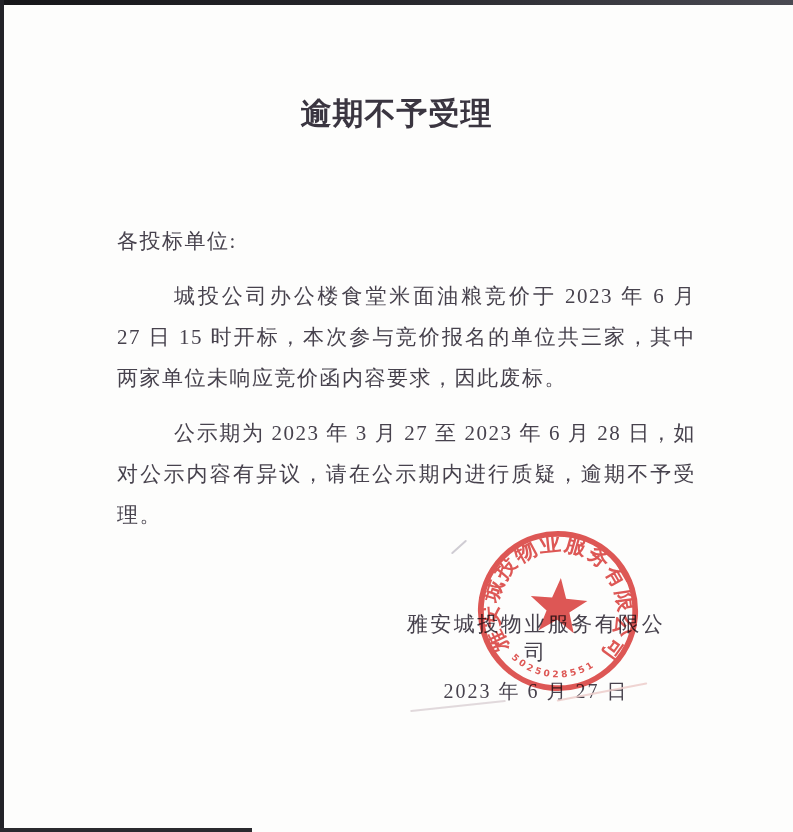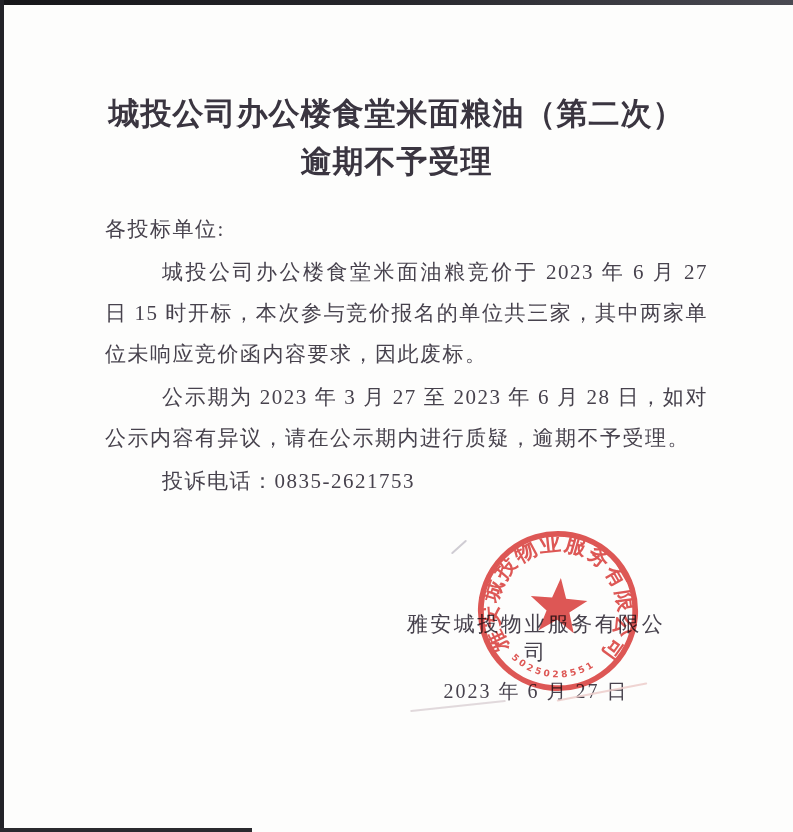--- a/index.html
+++ b/index.html
@@ -35,21 +35,21 @@
     line-height:48px;
     letter-spacing:1px;
   }
   .body-text {
     position:absolute; top:207px; left:103px; width:607px;
     font-size:21px; line-height:41px;
     color:#47424d;
     text-align:justify;
     letter-spacing:1.5px;
   }
-  .body-text p { margin:2px; }
+  .body-text p { margin:14px; }
   .indent { text-indent:57px; }
   .signature {
     position:absolute; top:610px; left:400px; width:272px;
     text-align:center; color:#47424d;
   }
   .sig-company { font-size:21px; letter-spacing:2.5px; }
   .sig-date { font-size:20px; margin-top:12px; letter-spacing:2px; }
   
   .seal {
     position:absolute; left:475px; top:528px;
@@ -75,29 +75,27 @@
 </head>
 <body>
 
 <div class="page">
 
   <div class="edge-top"></div>
   <div class="edge-left"></div>
   <div class="edge-bottom"></div>
 
   <div class="title">
-    <div>城投公司办公楼食堂米面粮油（第二次）</div>
     <div>逾期不予受理</div>
   </div>
 
   <div class="body-text">
     <p>各投标单位:</p>
     <p class="indent">城投公司办公楼食堂米面油粮竞价于 2023 年 6 月 27 日 15 时开标，本次参与竞价报名的单位共三家，其中两家单位未响应竞价函内容要求，因此废标。</p>
     <p class="indent">公示期为 2023 年 3 月 27 至 2023 年 6 月 28 日，如对公示内容有异议，请在公示期内进行质疑，逾期不予受理。</p>
-    <p class="indent">投诉电话：0835-2621753</p>
   </div>
 
   <div class="signature">
     <div class="sig-company">雅安城投物业服务有限公司</div>
     <div class="sig-date">2023 年 6 月 27 日</div>
   </div>
 
   <svg class="seal" viewBox="0 0 200 200" aria-hidden="true">
     <defs>
       <path id="sealArcTop" d="M 44.1 146.9 A 73 73 0 1 1 155.9 146.9" fill="none"></path>

